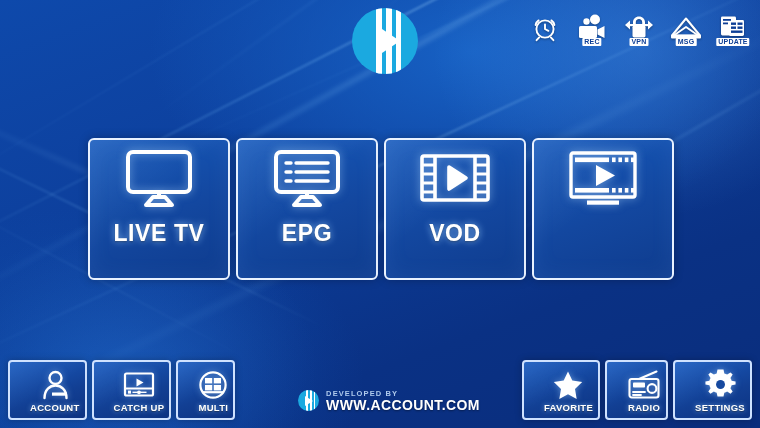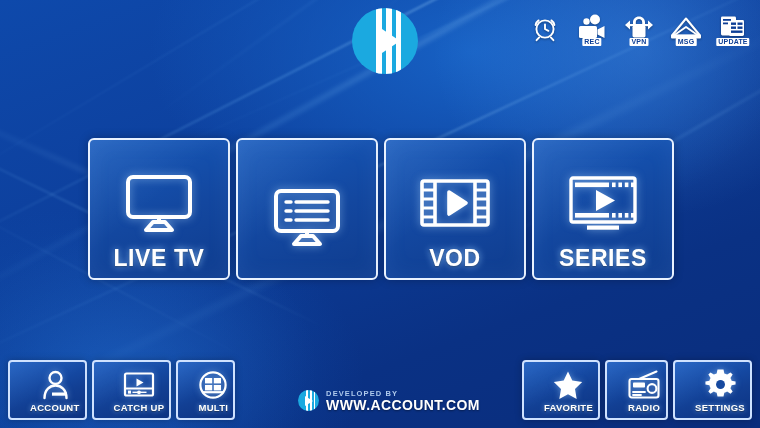--- a/index.html
+++ b/index.html
@@ -95,22 +95,21 @@
   }
   .menu-tile {
     width:142px; height:142px;
     border:2px solid #e9f2ff;
     border-radius:6px;
     background:
       linear-gradient(140deg, rgba(255,255,255,0.09) 0%, rgba(255,255,255,0) 45%),
       linear-gradient(160deg, #1659bb 0%, #13479f 55%, #0f3c8e 100%);
     box-shadow: 0 0 10px rgba(0,0,0,0.25), inset 0 0 22px rgba(120,180,255,0.10);
     display:flex; flex-direction:column;
-    align-items:center; justify-content:center;
-    padding-top:18px;
+    align-items:center; justify-content:flex-start;
     position:relative;
   }
   .menu-tile .tile-ico {
     height:78px; display:flex; align-items:center; justify-content:center;
   }
   .menu-tile .tile-ico svg { display:block; filter: drop-shadow(0 0 4px rgba(180,220,255,0.55)); }
   .menu-tile .tile-label {
     color:#ffffff; font-size:23px; font-weight:bold; letter-spacing:.6px;
     text-shadow: 0 0 7px rgba(150,205,255,0.85), 0 1px 2px rgba(0,0,0,0.45);
     margin-top:2px;
@@ -283,20 +282,21 @@
           <path d="M17 15 L22 15" stroke-width="3.4"></path>
           <path d="M27 15 L59 15" stroke-width="3.4"></path>
           <path d="M17 24 L22 24" stroke-width="3.4"></path>
           <path d="M27 24 L59 24" stroke-width="3.4"></path>
           <path d="M17 33 L22 33" stroke-width="3.4"></path>
           <path d="M27 33 L59 33" stroke-width="3.4"></path>
           <path d="M38 44 L38 49"></path>
           <path d="M25 57 L32 49 L44 49 L51 57 Z"></path>
         </svg>
       </div>
+      <div class="tile-label">EPG</div>
     </div>
 
     <div class="menu-tile">
       <div class="tile-ico">
         <svg width="76" height="62" viewBox="0 0 76 62" fill="none" stroke="#ffffff" stroke-width="3.6" stroke-linejoin="round">
           <rect x="5" y="8" width="66" height="44" rx="2"></rect>
           <path d="M18 8 L18 52"></path>
           <path d="M58 8 L58 52"></path>
           <g stroke-width="3">
             <path d="M5 17 L18 17"></path>
@@ -327,21 +327,20 @@
               <rect x="66" y="9.5" width="3.4" height="4.6"></rect>
             <rect x="47" y="40" width="3.6" height="4.6"></rect>
               <rect x="53.4" y="40" width="3.6" height="4.6"></rect>
             <rect x="59.8" y="40" width="3.6" height="4.6"></rect>
               <rect x="66" y="40" width="3.4" height="4.6"></rect>
           </g>
           <path d="M31 17 L50 27.5 L31 38 Z" fill="#ffffff" stroke="none"></path>
           <rect x="22" y="52.5" width="32" height="4.2" fill="#ffffff" stroke="none"></rect>
         </svg>
       </div>
-      <div class="tile-label">SERIES</div>
     </div>
 
   </div>
 
   <div id="bottom-left" class="bottom-row">
 
     <div class="small-tile">
       <div class="s-ico">
         <svg width="28" height="30" viewBox="0 0 28 30" fill="none" stroke="#ffffff" stroke-width="2.4" stroke-linejoin="round" stroke-linecap="round">
           <circle cx="14.5" cy="8" r="6"></circle>

